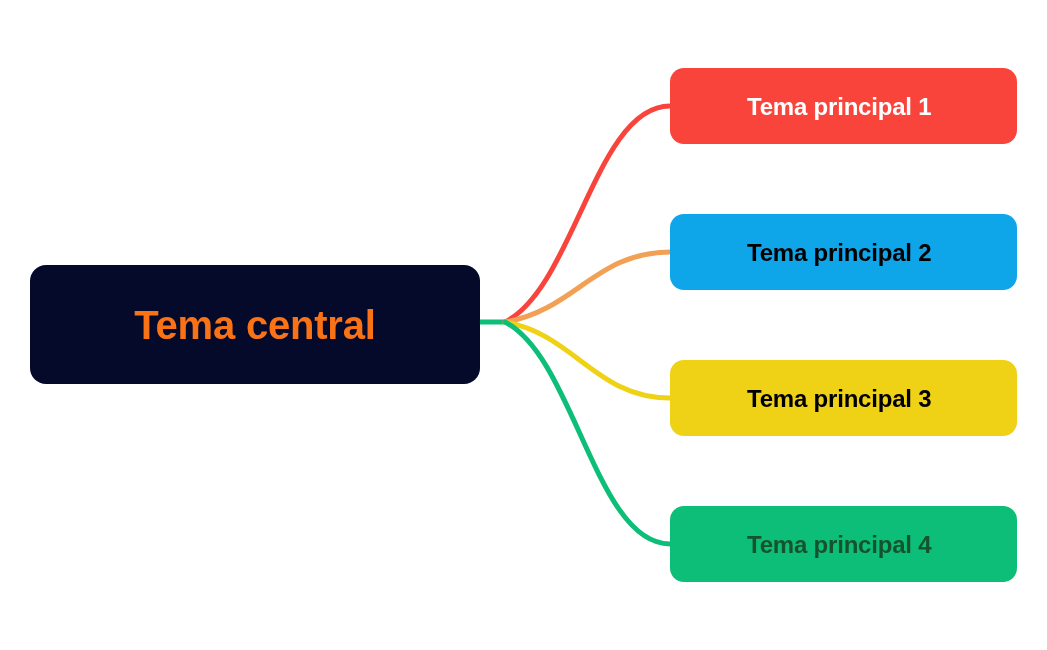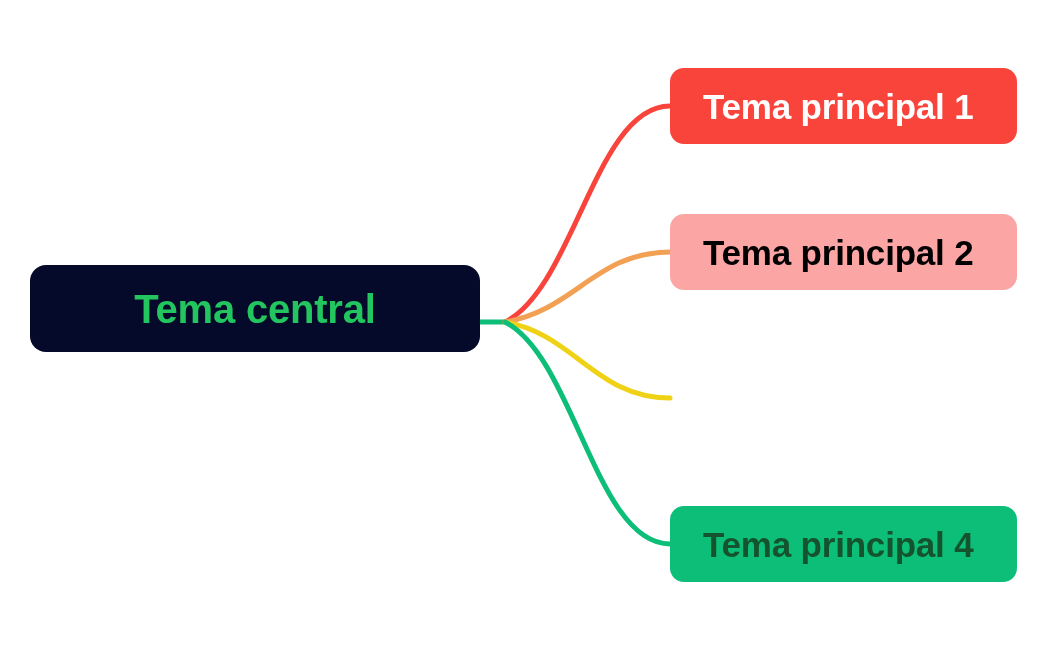--- a/index.html
+++ b/index.html
@@ -52,51 +52,55 @@
     font-size: 40px;
     line-height: 40px;
   }
   .node-branch {
     left: 670px;
     width: 347px;
     height: 76px;
     padding-left: 33px;
   }
   .node-branch .node-label {
-    font-size: 35px;
+    font-size: 24px;
     line-height: 27px;
+    margin-left: 44px;
   }
   #node-topic-1 { top: 68px; }
   #node-topic-2 { top: 214px; }
   #node-topic-3 { top: 360px; }
   #node-topic-4 { top: 506px; }
 </style>
 </head>
 <body style="background: rgb(255, 255, 255);">
 
 <div id="mindmap-canvas" style="background: rgb(255, 255, 255);">
 
   <svg id="connector-layer" viewBox="0 0 1047 650" xmlns="http://www.w3.org/2000/svg">
     <path id="stem-path" fill="none" stroke-linecap="round" stroke="#0CBE78" stroke-width="5" d="M 480 322 L 506 322"></path>
     <path id="connector-0" fill="none" stroke-linecap="round" stroke="#F9443C" stroke-width="5" d="M 505 322 C 574.3 287.44, 595.75 106, 670 106"></path>
     <path id="connector-1" fill="none" stroke-linecap="round" stroke="#F2A054" stroke-width="5" d="M 505 322 C 574.3 310.8, 595.75 252, 670 252"></path>
     <path id="connector-2" fill="none" stroke-linecap="round" stroke="#EFD216" stroke-width="5" d="M 505 322 C 574.3 334.16, 595.75 398, 670 398"></path>
     <path id="connector-3" fill="none" stroke-linecap="round" stroke="#0CBE78" stroke-width="5" d="M 505 322 C 574.3 357.52, 595.75 544, 670 544"></path>
   </svg>
 
-  <div class="node" id="node-central" style="background: rgb(5, 10, 43); color: #22c55e; left: 30px; top: 265px; width: 450px; height: 87px;">
+  <div class="node" id="node-central" style="background: rgb(5, 10, 43); color: #f97316; left: 30px; top: 265px; width: 450px; height: 119px;">
     <span class="node-label">Tema central</span>
   </div>
 
   <div class="node node-branch" id="node-topic-1" style="background: rgb(249, 68, 60); color: rgb(255, 255, 255); left: 670px; top: 68px; width: 347px; height: 76px;">
     <span class="node-label">Tema principal 1</span>
   </div>
 
-  <div class="node node-branch" id="node-topic-2" style="background: #fca5a5; color: rgb(0, 0, 0); left: 670px; top: 214px; width: 347px; height: 76px;">
+  <div class="node node-branch" id="node-topic-2" style="background: #0ea5e9; color: rgb(0, 0, 0); left: 670px; top: 214px; width: 347px; height: 76px;">
     <span class="node-label">Tema principal 2</span>
   </div>
 
+  <div class="node node-branch" id="node-topic-3" style="background: rgb(239, 210, 22); color: rgb(0, 0, 0); left: 670px; top: 360px; width: 347px; height: 76px;">
+    <span class="node-label">Tema principal 3</span>
+  </div>
 
   <div class="node node-branch" id="node-topic-4" style="background: rgb(12, 190, 120); color: #14532d; left: 670px; top: 506px; width: 347px; height: 76px;">
     <span class="node-label">Tema principal 4</span>
   </div>
 
 </div>
 
 </body></html>

